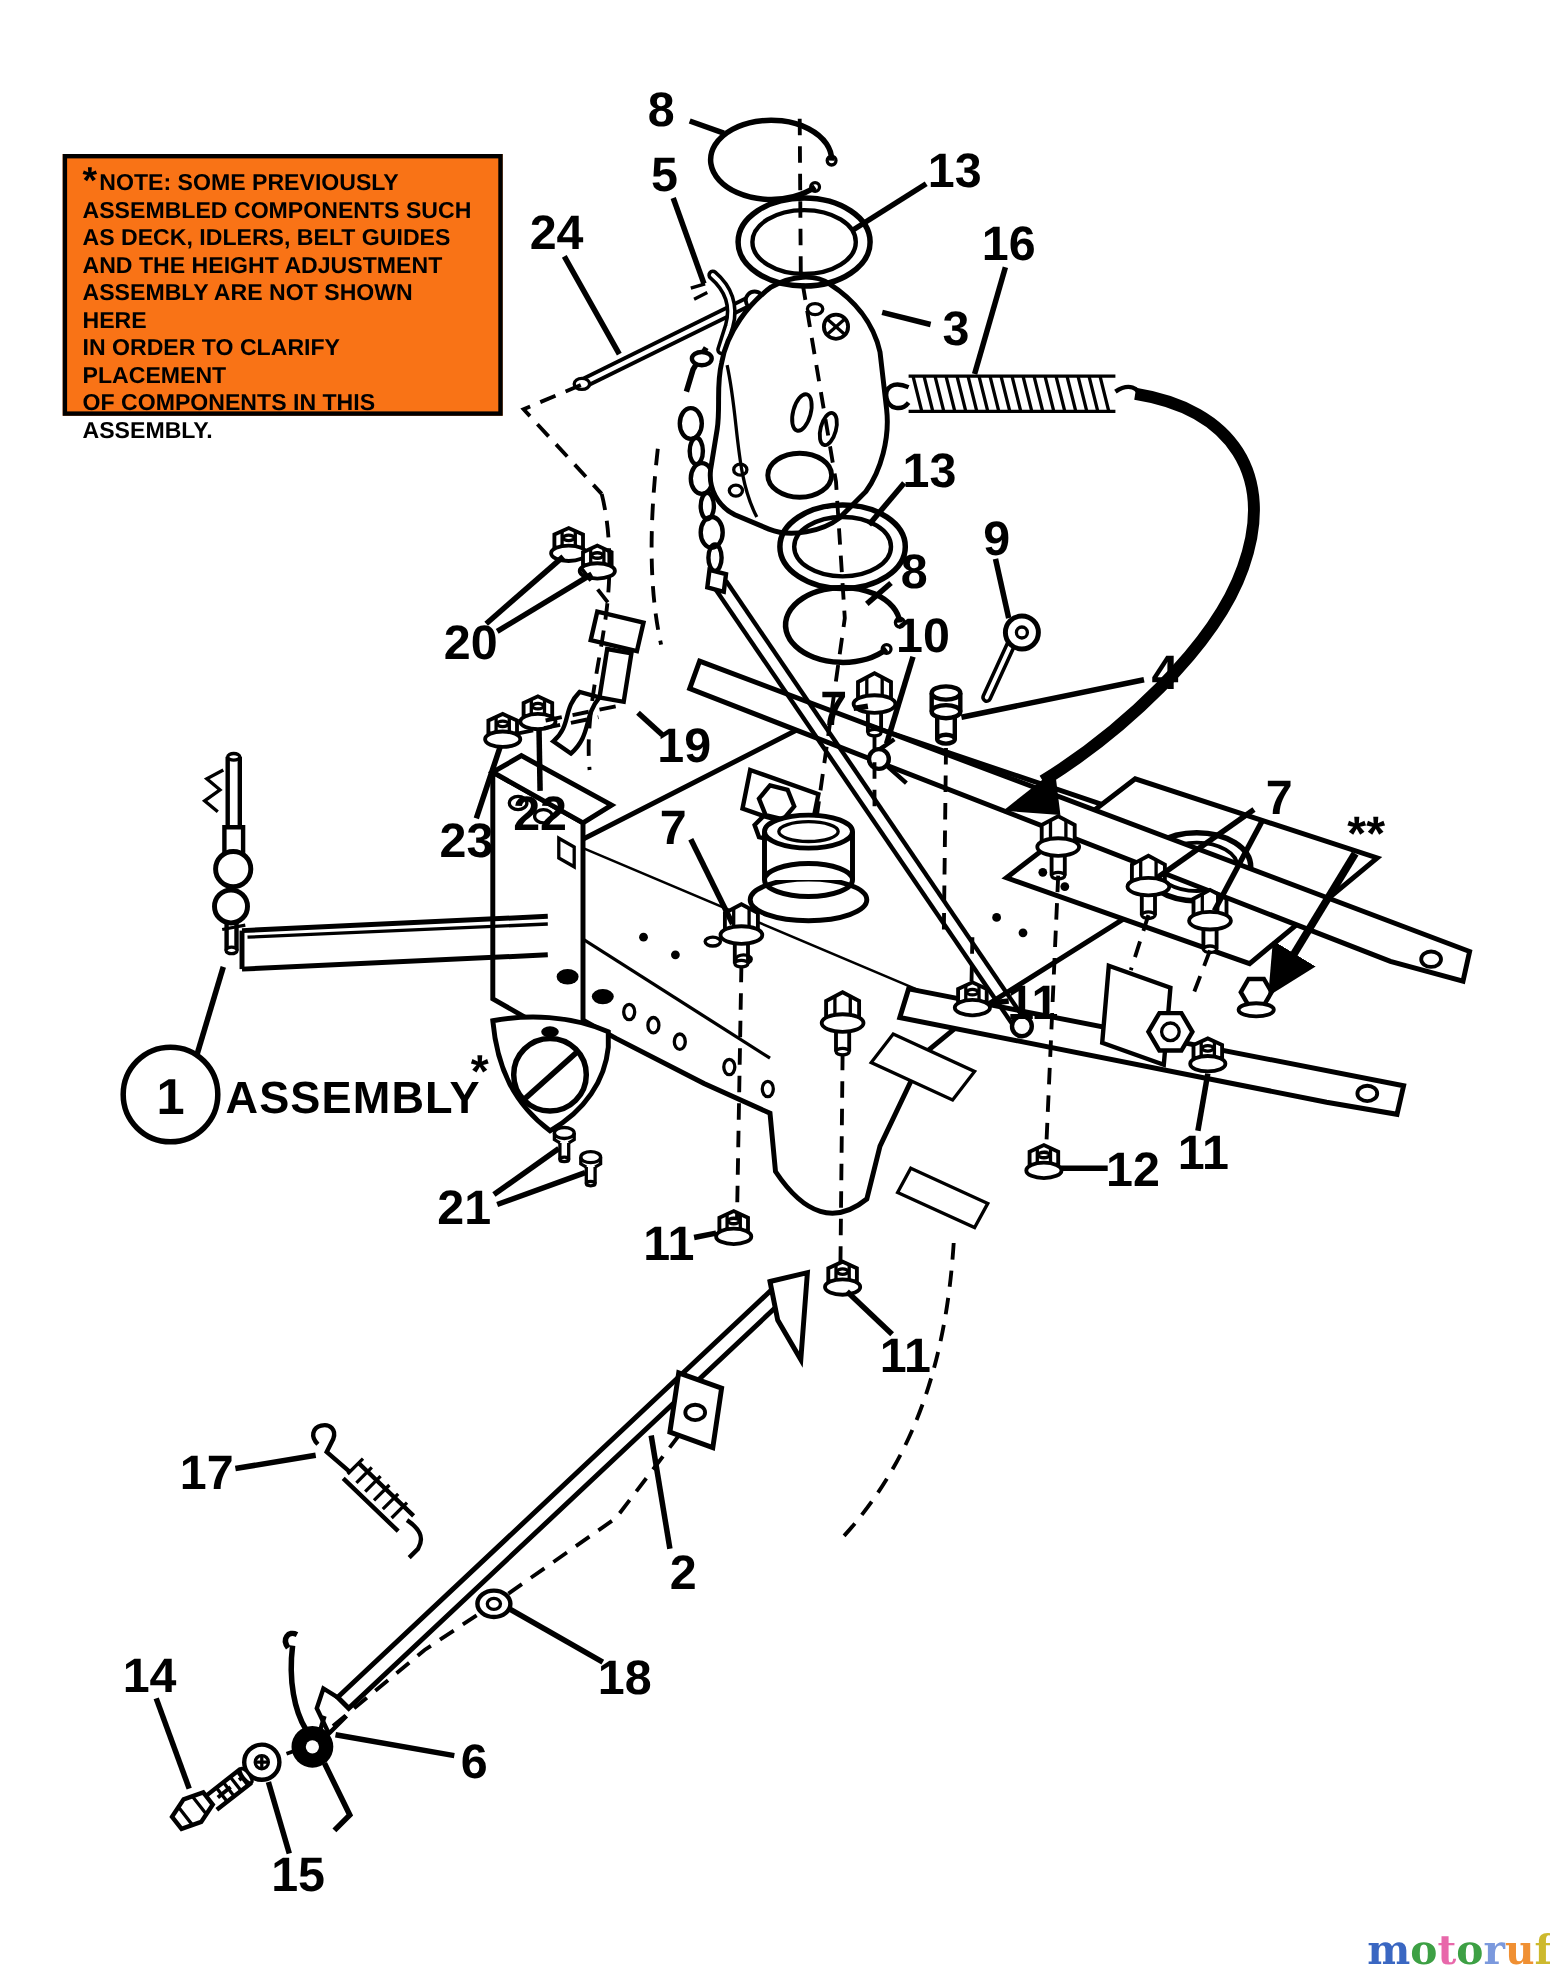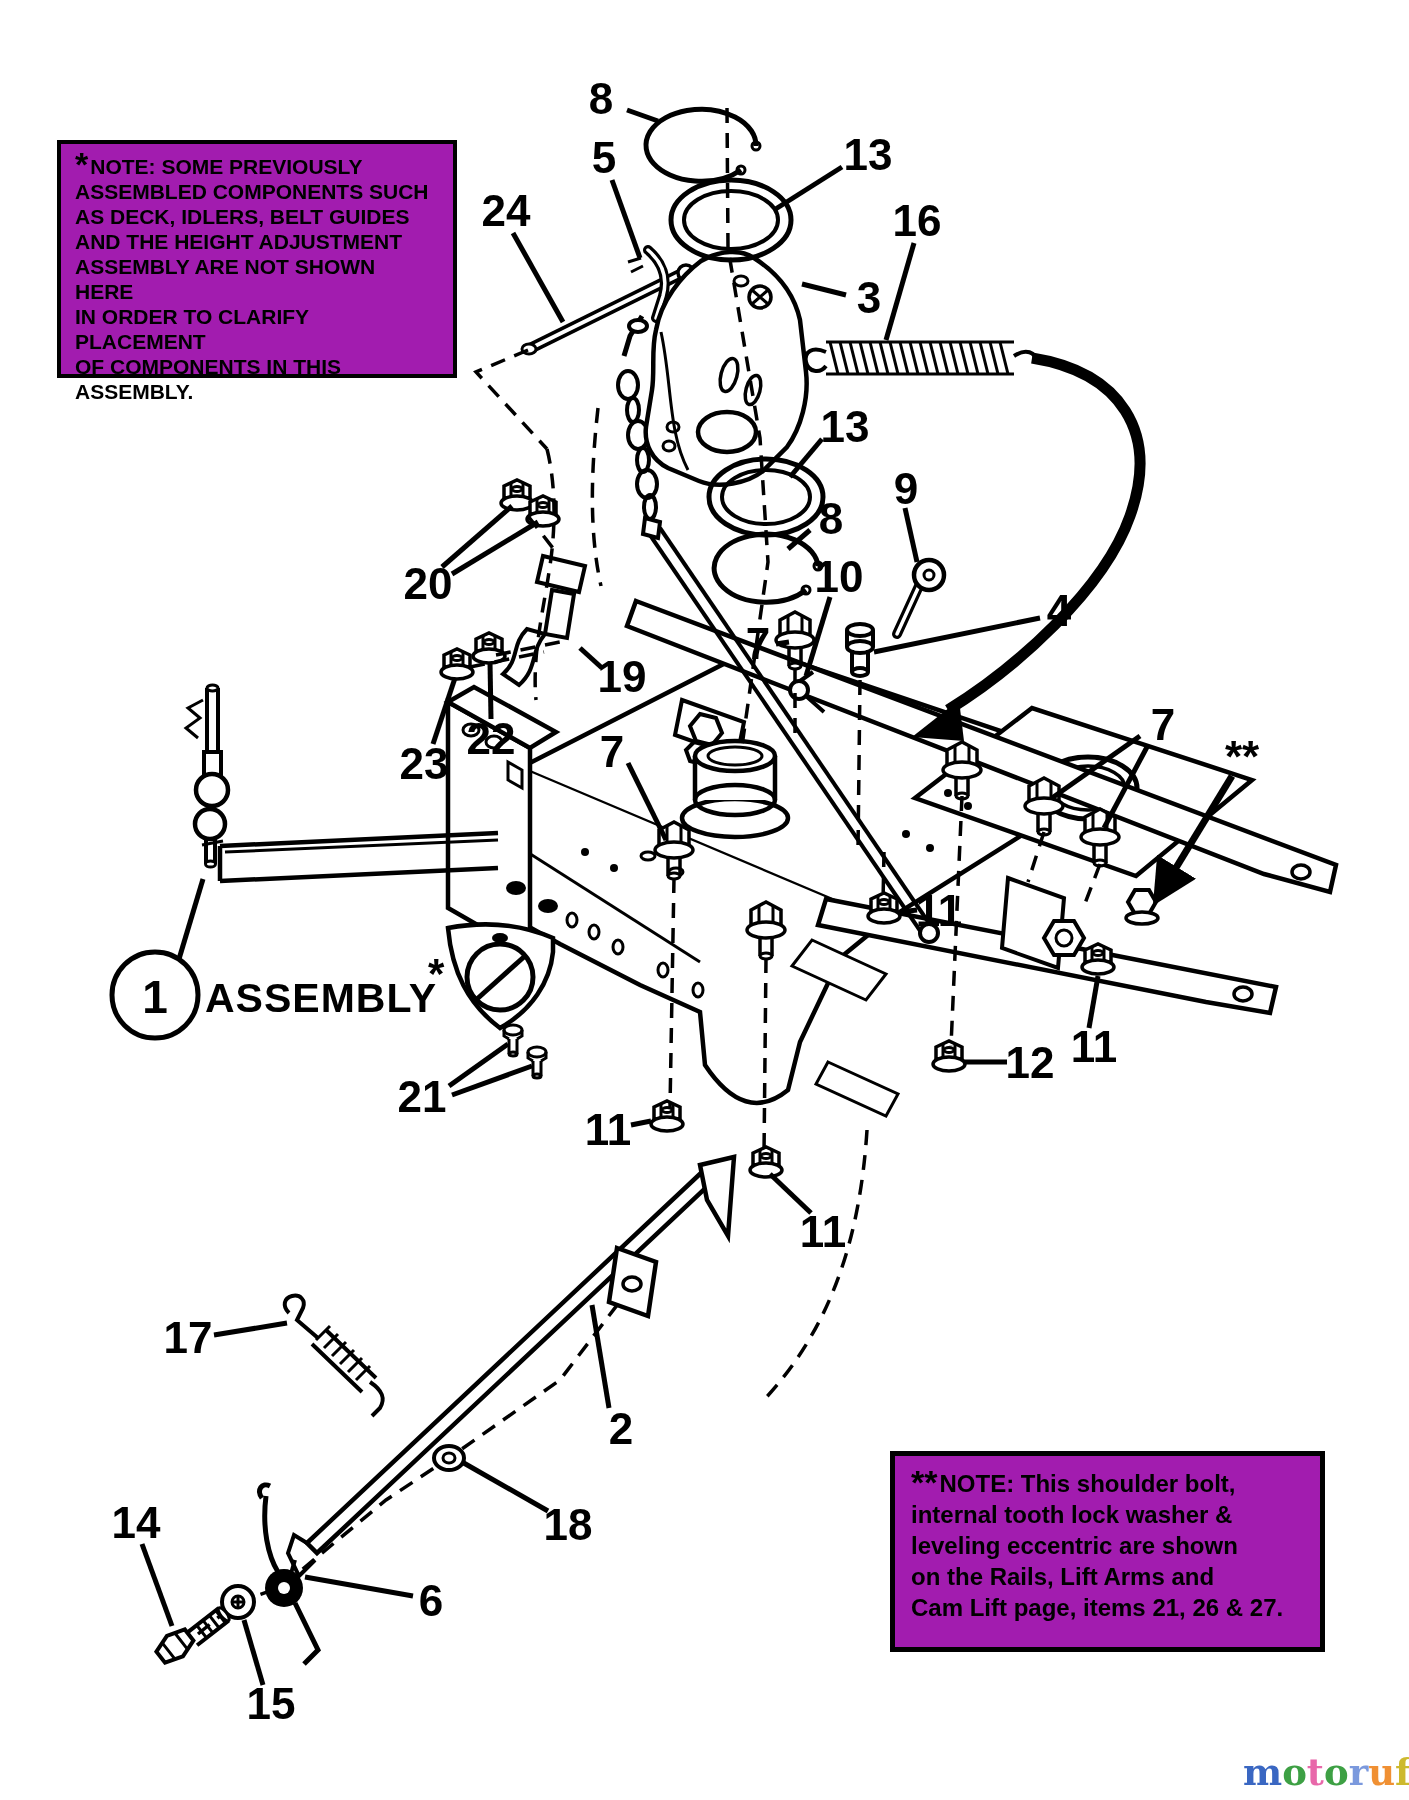--- a/index.html
+++ b/index.html
@@ -14,21 +14,21 @@
   .s5{stroke:#000;stroke-width:5;fill:none}
   .wfill{fill:#ffffff}
   .dash{stroke:#000;stroke-width:3.5;fill:none;stroke-dasharray:15 10}
   .leader{stroke:#000;stroke-width:5;fill:none}
   .leader.arrow{stroke-width:7;marker-end:url(#arrowhead)}
   .callout-num{font:700 44px "Liberation Sans",sans-serif;fill:#000;text-anchor:middle}
   .assembly-num{font:700 46px "Liberation Sans",sans-serif;fill:#000;text-anchor:middle}
   .assembly-word{font:700 41px "Liberation Sans",sans-serif;fill:#000;letter-spacing:1px}
   .assembly-star{font:700 42px "Liberation Sans",sans-serif;fill:#000}
   
-  .note{position:absolute;background:#a21caf;border:4px solid #000;color:#000;
+  .note{position:absolute;background:#f97316;border:4px solid #000;color:#000;
         font-weight:700;box-sizing:border-box}
   .note-top{left:57px;top:140px;width:400px;height:238px;padding:10px 14px;
             font-size:21px;line-height:25px;}
   .note-bottom{left:890px;top:1451px;width:435px;height:201px;padding:12px 16px;
                border-width:5px;font-size:24px;line-height:31px;}
   .note-body{white-space:pre-line}
   .note-star{font-size:34px;line-height:10px;vertical-align:-2px;padding-right:2px}
   
   .logo{position:absolute;left:1243px;top:1752px;font-family:"DejaVu Serif","Liberation Serif",serif;
         font-weight:700;font-size:37px;line-height:40px;letter-spacing:0px;text-decoration:none;cursor:pointer}
@@ -428,25 +428,18 @@
   <span class="note-star">*</span><span class="note-body">NOTE: SOME PREVIOUSLY
 ASSEMBLED COMPONENTS SUCH
 AS DECK, IDLERS, BELT GUIDES
 AND THE HEIGHT ADJUSTMENT
 ASSEMBLY ARE NOT SHOWN HERE
 IN ORDER TO CLARIFY PLACEMENT
 OF COMPONENTS IN THIS
 ASSEMBLY.</span>
 </div>
 
-<div class="note note-bottom">
-  <span class="note-star">**</span><span class="note-body">NOTE: This shoulder bolt,
-internal tooth lock washer &amp;
-leveling eccentric are shown
-on the Rails, Lift Arms and
-Cam Lift page, items 21, 26 &amp; 27.</span>
-</div>
 
 <a class="logo">
   <span id="logo-letters"><span style="color: rgb(58, 103, 194);">m</span><span style="color: rgb(61, 160, 68);">o</span><span style="color: rgb(232, 104, 170);">t</span><span style="color: rgb(61, 160, 68);">o</span><span style="color: rgb(123, 153, 221);">r</span><span style="color: rgb(240, 144, 51);">u</span><span style="color: rgb(205, 185, 46);">f</span></span>
 </a>
 
 </div>
 
 </body></html>

